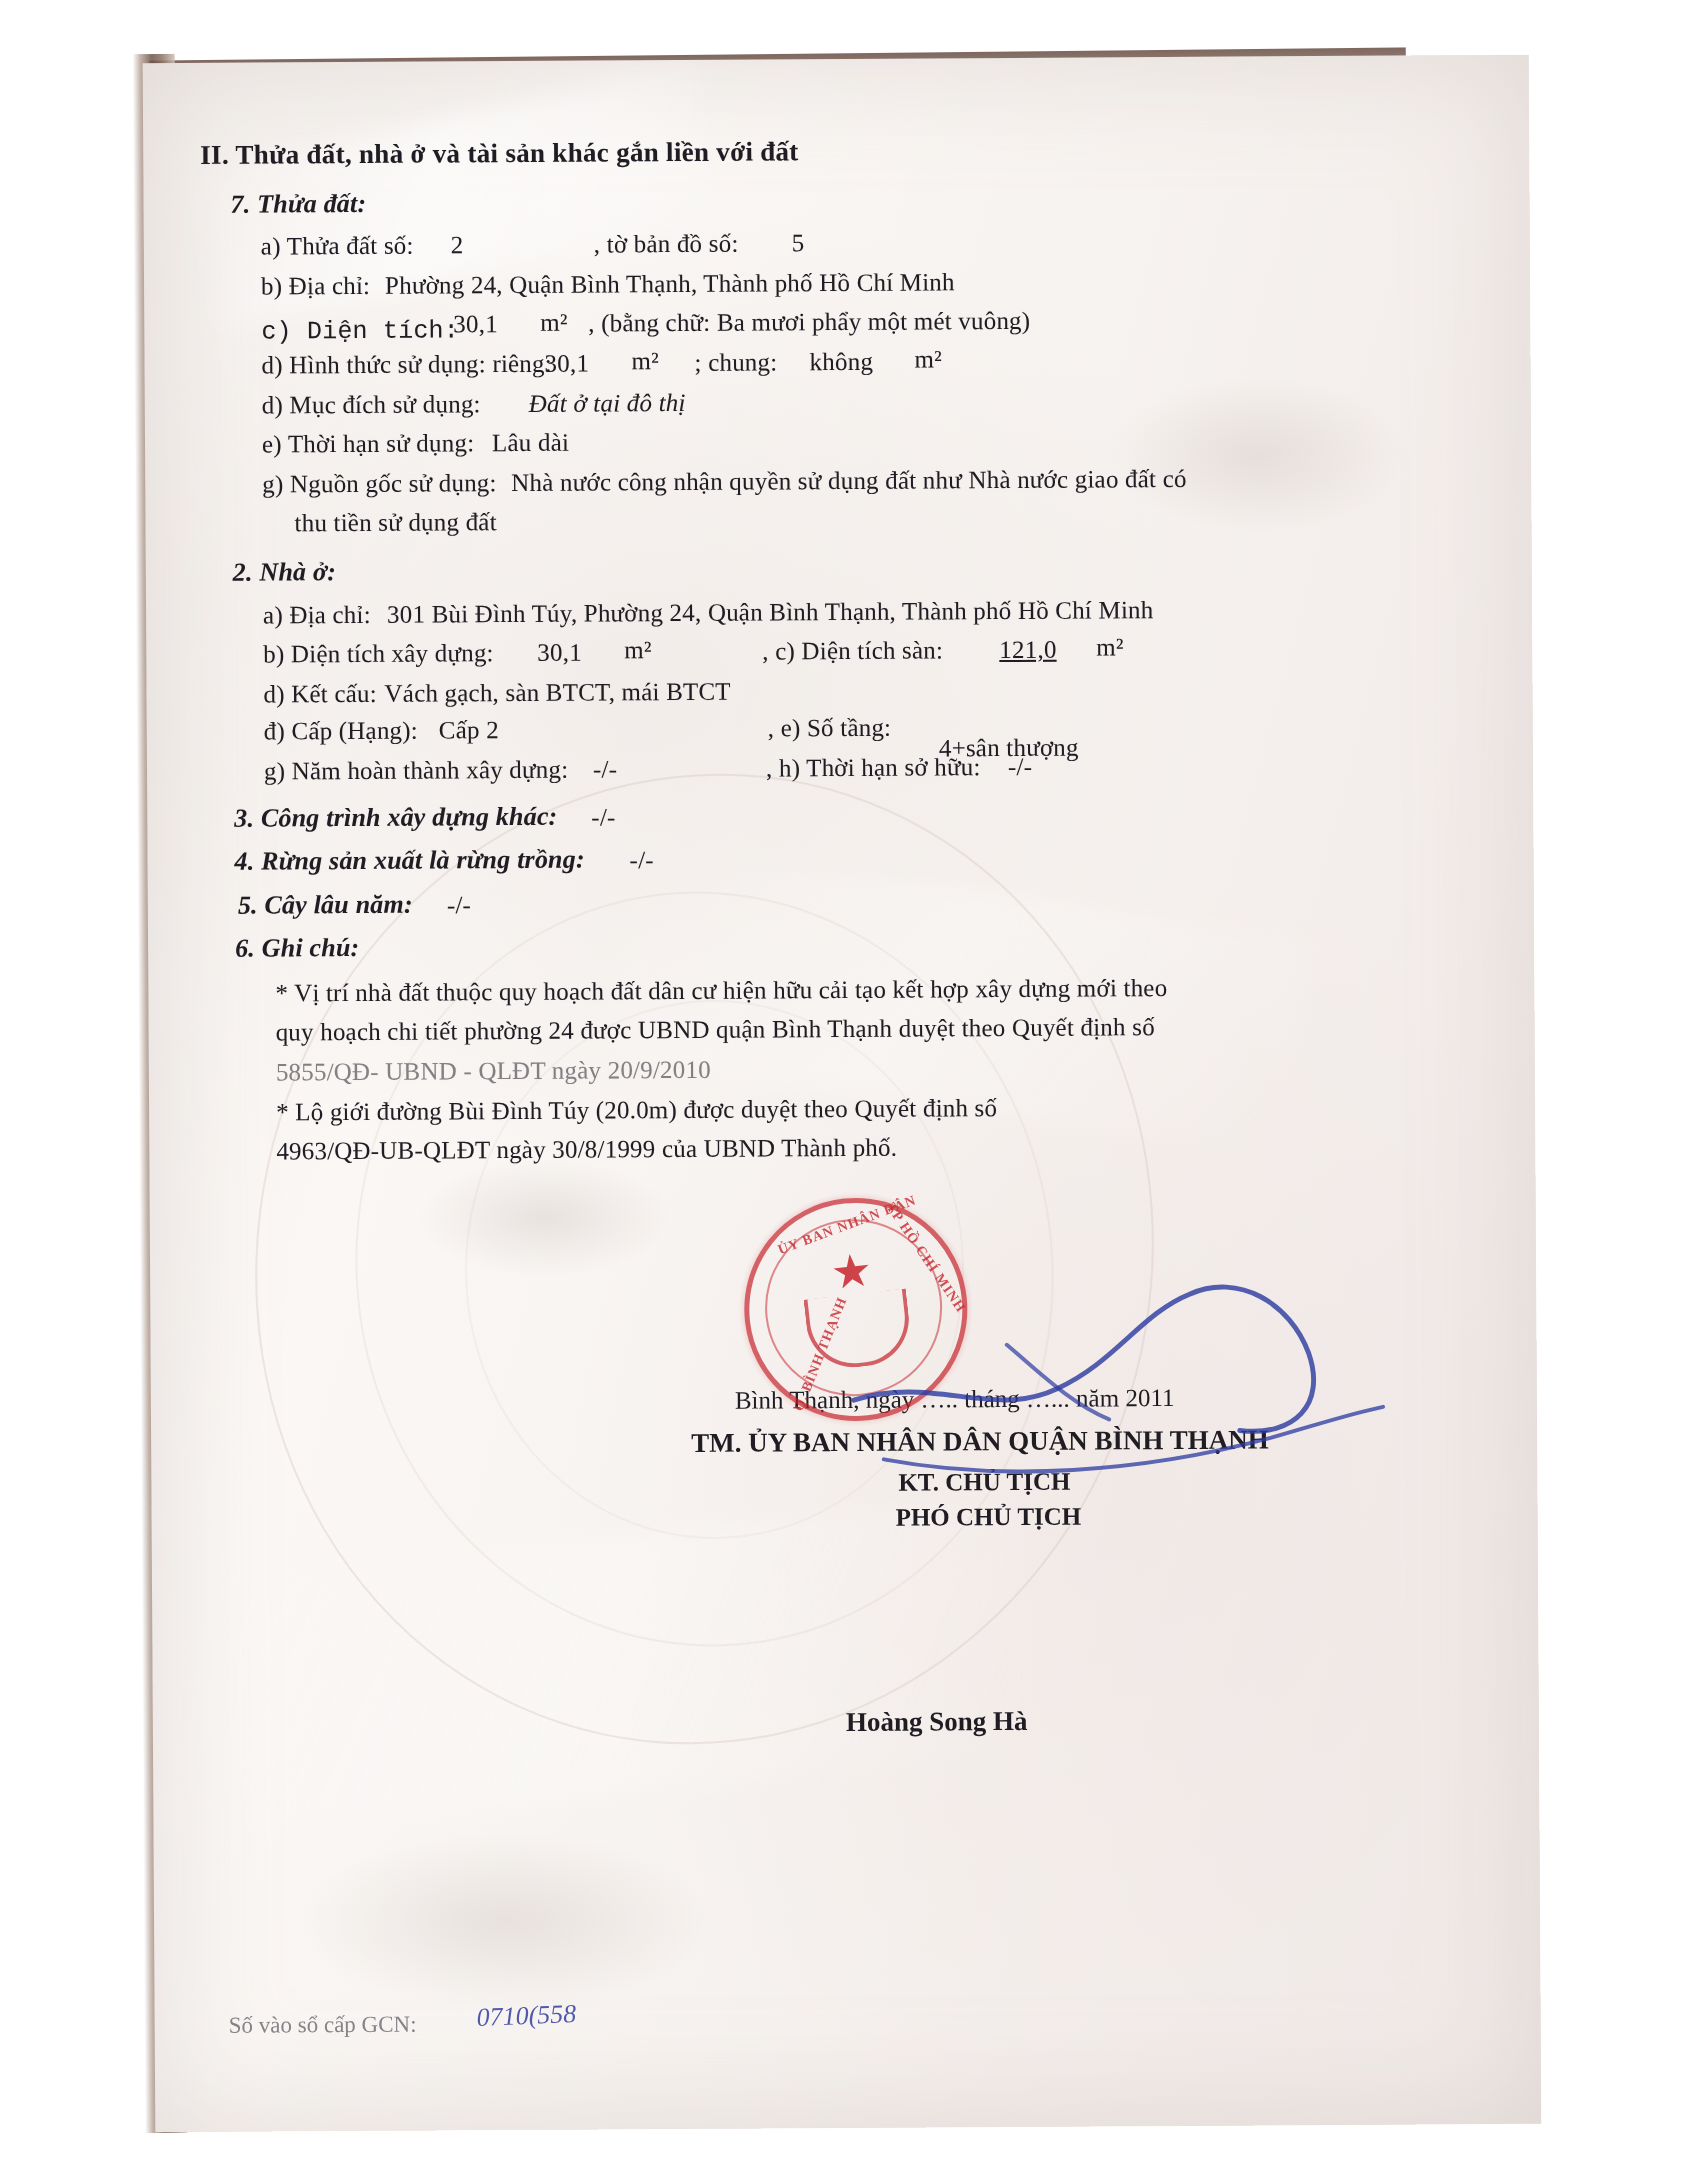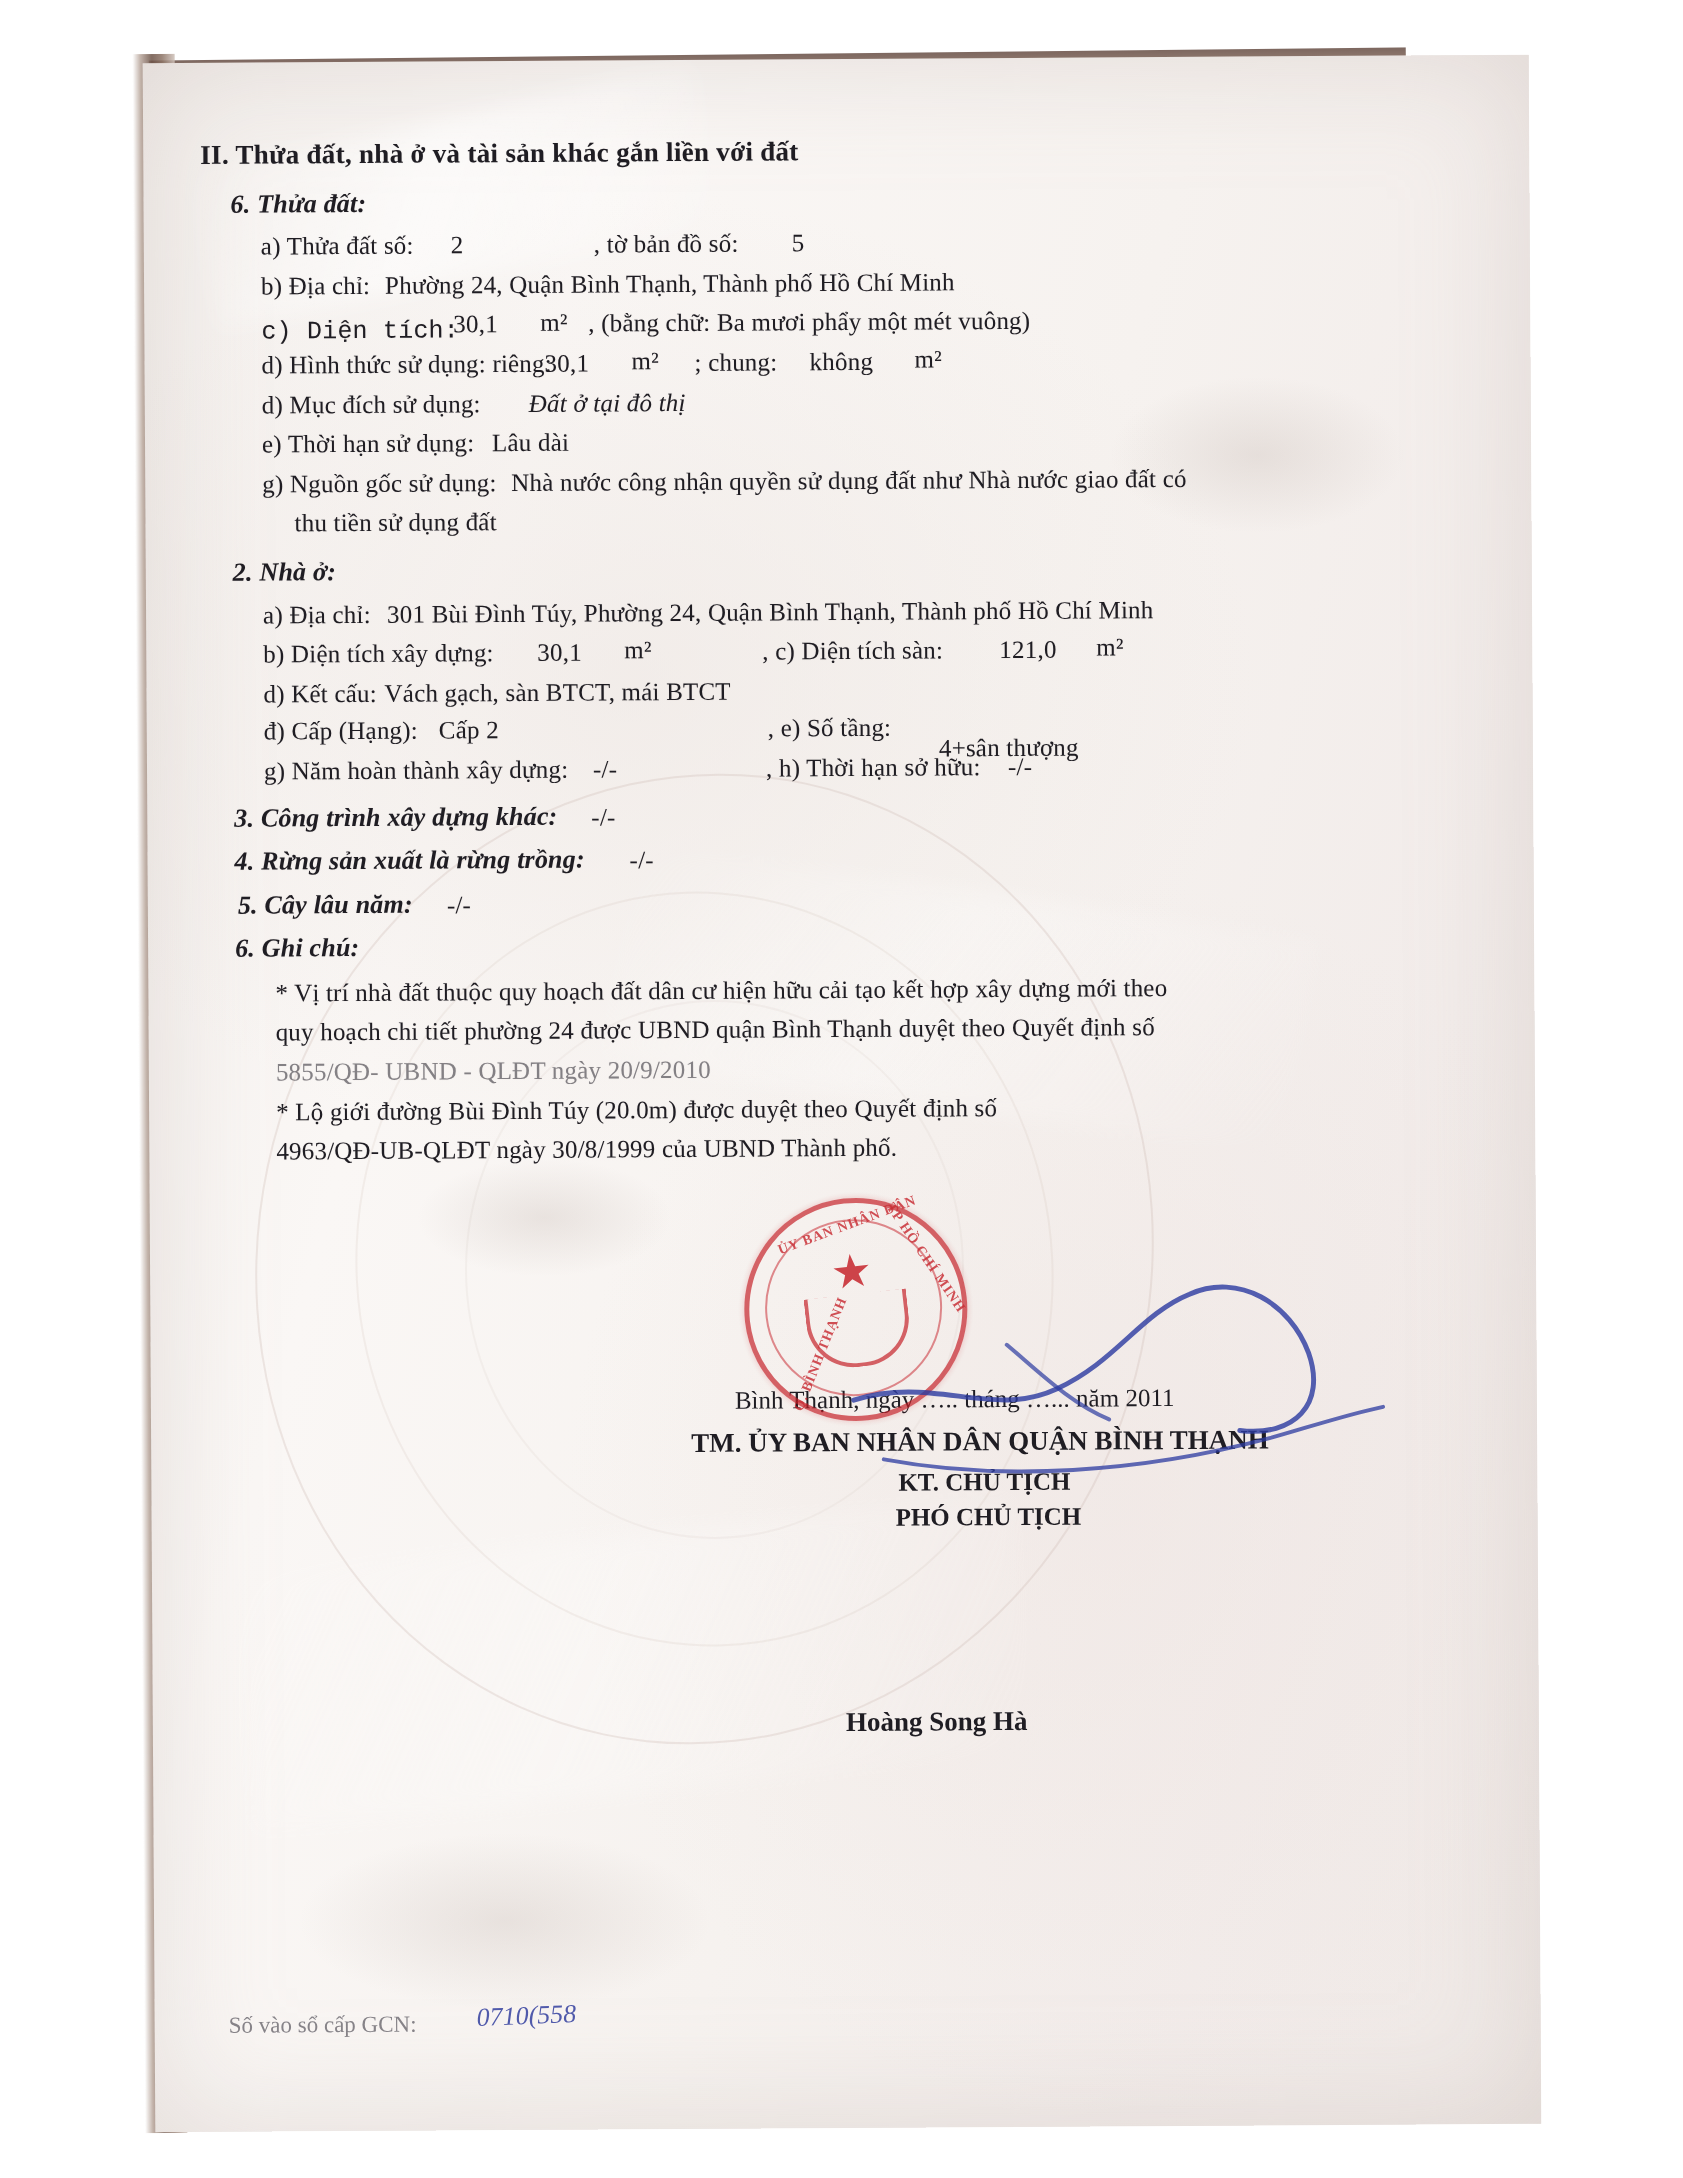--- a/index.html
+++ b/index.html
@@ -217,21 +217,21 @@
   <div class="watermark-swirl" style="left:356px; top:891px; width:693px; height:752px; transform:rotate(-8deg); opacity:0.6;"></div>
   <div class="watermark-swirl" style="left:465px; top:1000px; width:495px; height:535px; opacity:0.45;"></div>
   <div class="smudge" style="left:416px; top:1158px; width:257px; height:119px;"></div>
   <div class="smudge" style="left:1109px; top:376px; width:297px; height:158px;"></div>
   <div class="smudge" style="left:297px; top:1832px; width:416px; height:178px;"></div>
 
   <div id="content">
 
     <div class="ln hdr" style="left:57px; top:77px;">II. Thửa đất, nhà ở và tài sản khác gắn liền với đất</div>
 
-    <div class="ln sect" style="left:87px; top:127px;">6. Thửa đất:</div>
+    <div class="ln sect" style="left:87px; top:127px;">7. Thửa đất:</div>
 
     <div class="ln" style="left:117px; top:170px;">a) Thửa đất số:</div>
     <div class="ln" style="left:307px; top:170px;">2</div>
     <div class="ln" style="left:450px; top:170px;">, tờ bản đồ số:</div>
     <div class="ln" style="left:648px; top:170px;">5</div>
 
     <div class="ln" style="left:117px; top:210px;">b) Địa chỉ:</div>
     <div class="ln" style="left:241px; top:210px;">Phường 24, Quận Bình Thạnh, Thành phố Hồ Chí Minh</div>
 
     <div class="ln" style="left:117px; top:256px;font-family:Liberation Mono, monospace;">c) Diện tích:</div>
@@ -258,21 +258,21 @@
 
     <div class="ln sect" style="left:87px; top:495px;">2. Nhà ở:</div>
 
     <div class="ln" style="left:117px; top:539px;">a) Địa chỉ:</div>
     <div class="ln" style="left:241px; top:539px;">301 Bùi Đình Túy, Phường 24, Quận Bình Thạnh, Thành phố Hồ Chí Minh</div>
 
     <div class="ln" style="left:117px; top:578px;">b) Diện tích xây dựng:</div>
     <div class="ln" style="left:391px; top:578px;">30,1</div>
     <div class="ln" style="left:478px; top:576px;">m²</div>
     <div class="ln" style="left:616px; top:578px;">, c) Diện tích sàn:</div>
-    <div class="ln" style="left:853px; top:578px;">121,0</div>
+    <div class="ln" style="left:853px; top:578px;text-decoration:underline;">121,0</div>
     <div class="ln" style="left:950px; top:576px;">m²</div>
 
     <div class="ln" style="left:117px; top:618px;text-align:right;">d) Kết cấu:</div>
     <div class="ln" style="left:238px; top:618px;">Vách gạch, sàn BTCT, mái BTCT</div>
     <div class="ln" style="left:621px; top:655px;">, e) Số tầng:</div>
     <div class="ln" style="left:792px; top:676px;">4+sân thượng</div>
 
     <div class="ln" style="left:117px; top:655px;">đ) Cấp (Hạng):</div>
     <div class="ln" style="left:292px; top:655px;">Cấp 2</div>
 

